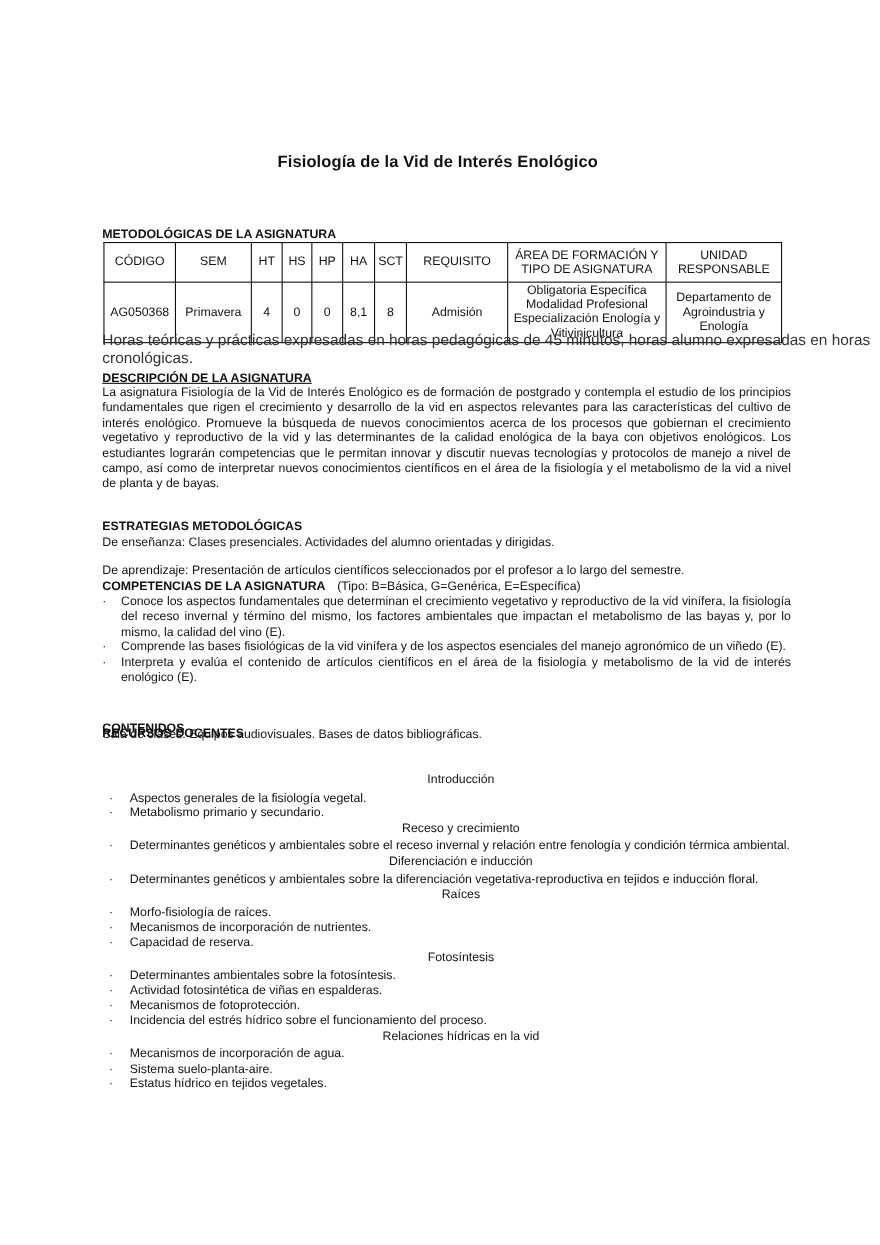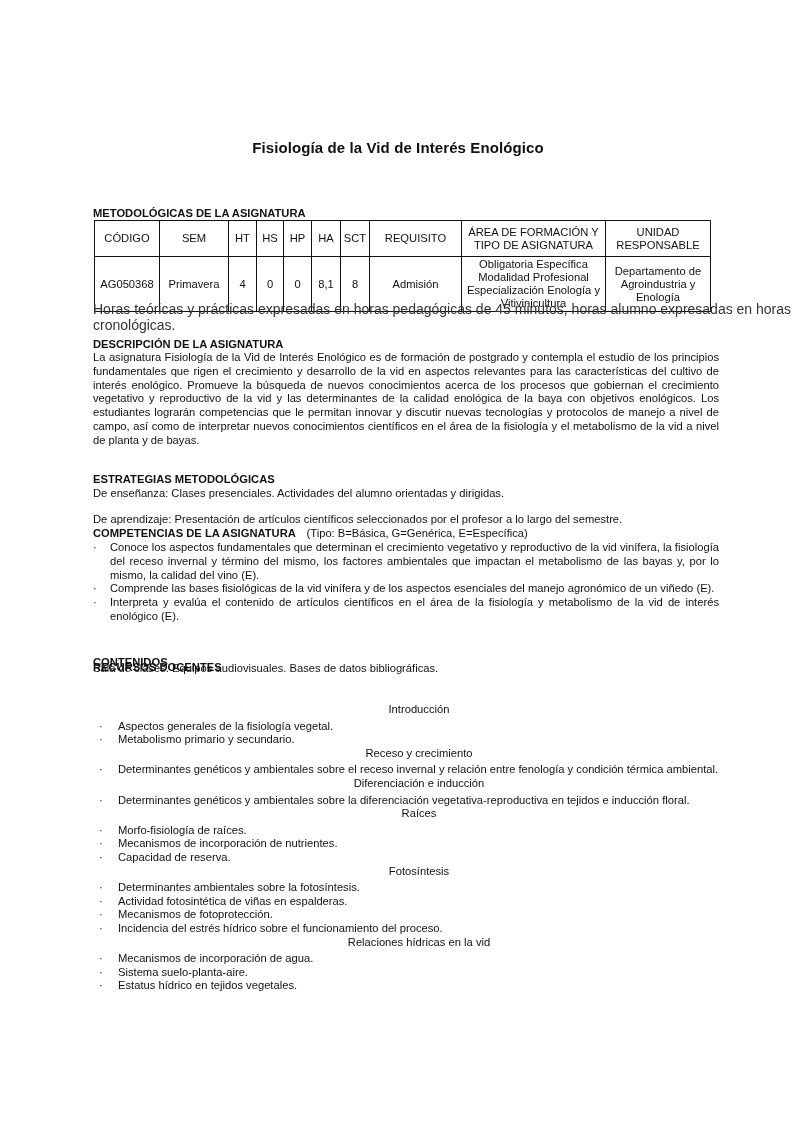--- a/index.html
+++ b/index.html
@@ -89,21 +89,21 @@
       <td>8</td>
       <td>Admisión</td>
       <td>Obligatoria Específica Modalidad Profesional Especialización Enología y Vitivinicultura</td>
       <td>Departamento de Agroindustria y Enología</td>
     </tr>
   </tbody>
     </table>
 
   <div class="footnote">Horas teóricas y prácticas expresadas en horas pedagógicas de 45 minutos, horas alumno expresadas en horas cronológicas.</div>
 
-  <div class="section-head" style="top:338px;">DESCRIPCIÓN DE LA ASIGNATURA</div>
+  <div class="section-head" style="top:338px;text-decoration:underline;">DESCRIPCIÓN DE LA ASIGNATURA</div>
   <div class="body-text justify" style="top:351px;">La asignatura Fisiología de la Vid de Interés Enológico es de formación de postgrado y contempla el estudio de los principios fundamentales que rigen el crecimiento y desarrollo de la vid en aspectos relevantes para las características del cultivo de interés enológico. Promueve la búsqueda de nuevos conocimientos acerca de los procesos que gobiernan el crecimiento vegetativo y reproductivo de la vid y las determinantes de la calidad enológica de la baya con objetivos enológicos. Los estudiantes lograrán competencias que le permitan innovar y discutir nuevas tecnologías y protocolos de manejo a nivel de campo, así como de interpretar nuevos conocimientos científicos en el área de la fisiología y el metabolismo de la vid a nivel de planta y de bayas.</div>
 
   <div class="section-head" style="top:473px;">ESTRATEGIAS METODOLÓGICAS</div>
   <div class="body-text" style="top:487px;">De enseñanza: Clases presenciales. Actividades del alumno orientadas y dirigidas.</div>
   <div class="body-text" style="top:513px;">De aprendizaje: Presentación de artículos científicos seleccionados por el profesor a lo largo del semestre.</div>
 
   <div class="section-head" style="top:527px;">
     <span>COMPETENCIAS DE LA ASIGNATURA</span>
     <span style="font-weight:normal; margin-left:8px;">(Tipo: B=Básica, G=Genérica, E=Específica)</span>
   </div>

